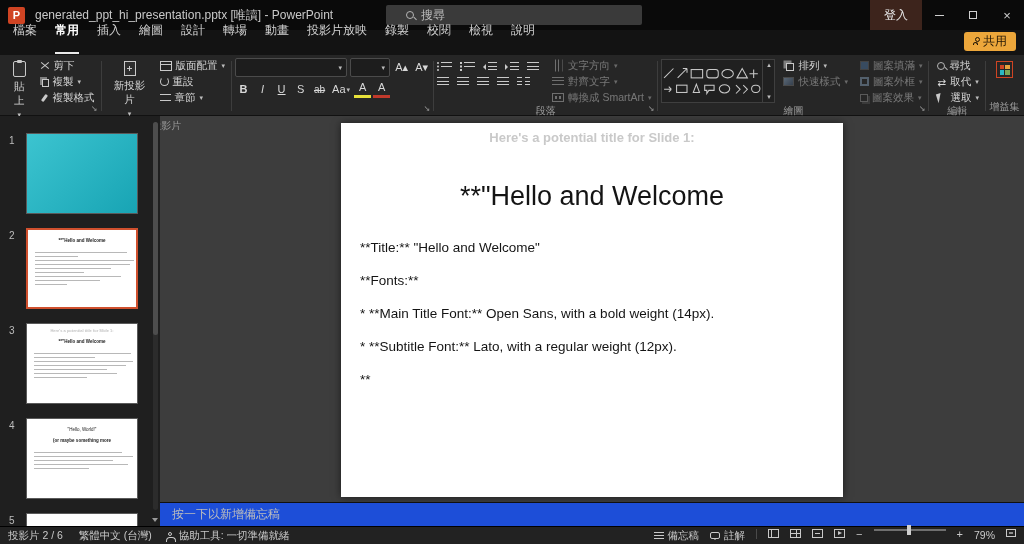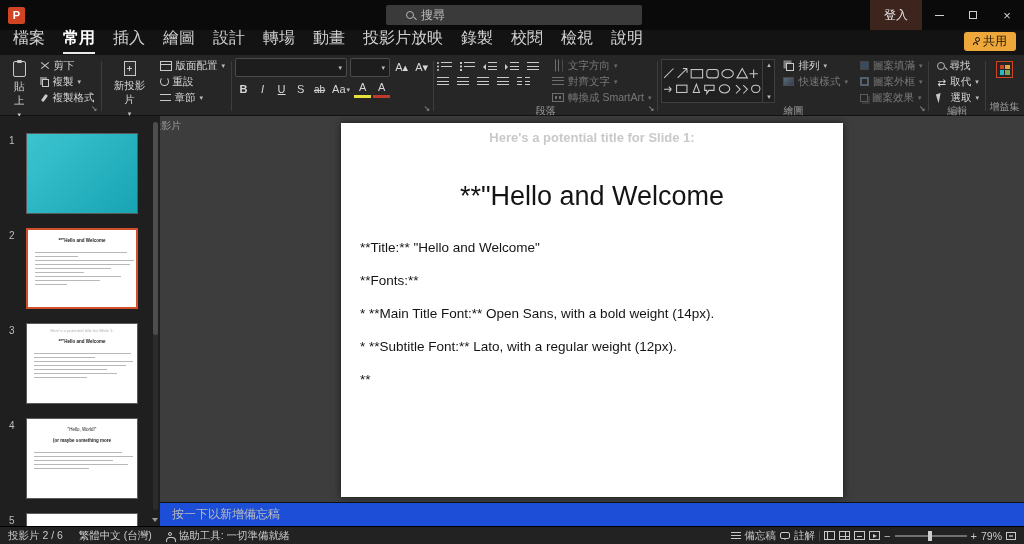--- a/index.html
+++ b/index.html
@@ -17,21 +17,21 @@
   .ic-search{width:8px;height:8px;border:1.4px solid #b5b5b5;border-radius:50%;position:relative;flex:none}
   .ic-search::after{content:"";position:absolute;width:4px;height:1.4px;background:#b5b5b5;transform:rotate(45deg);right:-4px;bottom:-1px}
   .tb-right{margin-left:auto;display:flex;align-items:stretch;height:100%}
   .signin{font-size:12px;color:#e8e8e8;background:#3d241c;padding:0 14px;display:flex;align-items:center}
   .winbtn{width:34px;display:flex;align-items:center;justify-content:center;color:#cfcfcf;font-size:13px}
   .min-glyph{display:block;width:9px;border-top:1px solid #cfcfcf}
   .restore-glyph{display:block;width:8px;height:8px;border:1px solid #cfcfcf}
 
   
   .tabsrow{height:25px;background:#131313;display:flex;align-items:flex-end;padding:0 4px;position:relative;flex:none}
-  .tab{font-size:16px;color:#d2d2d2;padding:4px 9px 6px;position:relative;white-space:nowrap}
+  .tab{font-size:12px;color:#d2d2d2;padding:4px 9px 16px;position:relative;white-space:nowrap}
   .tab.active{color:#fff;font-weight:bold}
   .tab.active::after{content:"";position:absolute;left:9px;right:9px;bottom:1px;height:2px;background:#eaeaea}
   .share-btn{position:absolute;right:8px;top:2px;height:19px;background:#eda73b;color:#211505;font-size:12px;
     border-radius:3px;display:flex;align-items:center;gap:5px;padding:0 9px}
   .ic-share{width:5px;height:3px;border:1px solid #211505;border-bottom:none;border-radius:3px 3px 0 0;position:relative;margin-top:4px}
   .ic-share::before{content:"";position:absolute;top:-6px;left:0.5px;width:3px;height:3px;border-radius:50%;border:1px solid #211505}
 
   
   .ribbon{height:61px;background:#262626;border-bottom:1px solid #111;display:flex;align-items:stretch;
     padding:2px 2px 0 2px;flex:none}
@@ -125,21 +125,21 @@
   .slide-body{margin:26px 0 0 19px;width:404px}
   .slide-body p{font-size:13.5px;line-height:19px;color:#141414;margin-bottom:14px}
 
   .notesbar{height:24px;background:#1d4ed8;border-top:1px solid #101010;display:flex;align-items:center;
     padding-left:12px;font-size:12px;color:#bdbdbd;flex:none}
 
   
   .statusbar{height:18px;background:#222;border-top:1px solid #000;display:flex;align-items:center;
     font-size:10.5px;color:#c9c9c9;padding:0 8px;gap:16px;flex:none}
   .sb-item{display:flex;align-items:center;gap:4px;white-space:nowrap}
-  .sb-right{margin-left:auto;display:flex;align-items:center;gap:4px}
+  .sb-right{margin-left:auto;display:flex;align-items:flex-start;gap:11px}
   .ic-person{width:4px;height:4px;border-radius:50%;border:1px solid #c9c9c9;position:relative;margin:0 3px 4px 0}
   .ic-person::after{content:"";position:absolute;top:4px;left:-2.5px;width:8px;height:4px;
     border:1px solid #c9c9c9;border-bottom:none;border-radius:4px 4px 0 0}
   .ic-lines{width:10px;height:8px;background:repeating-linear-gradient(to bottom,#c9c9c9 0 1px,transparent 1px 3px)}
   .ic-comment{width:10px;height:7px;border:1px solid #c9c9c9;border-radius:2px;position:relative}
   .ic-comment::after{content:"";position:absolute;left:2px;bottom:-4px;border:2px solid transparent;border-top-color:#c9c9c9}
   .vi{width:11px;height:9px;border:1px solid #c9c9c9;position:relative}
   .vi-normal::before{content:"";position:absolute;left:2px;top:0;bottom:0;width:1px;background:#c9c9c9}
   .vi-sorter::before{content:"";position:absolute;left:0;right:0;top:3.5px;height:1px;background:#c9c9c9}
   .vi-sorter::after{content:"";position:absolute;top:0;bottom:0;left:4.5px;width:1px;background:#c9c9c9}
@@ -152,20 +152,21 @@
   .ic-fit::before{content:"";position:absolute;inset:2px;background:#8f8f8f}
   .sb-sep{width:1px;height:10px;background:#4a4a4a}
 </style>
 </head>
 <body>
 
 <div class="app">
 
   <div class="titlebar">
     <div class="app-icon">P</div>
+    <div class="doc-title">generated_ppt_hi_presentation.pptx [唯讀] - PowerPoint</div>
     <div class="search-box">
       <span class="ic-search"></span>
       <span>搜尋</span>
     </div>
     <div class="tb-right">
       <div class="signin">登入</div>
       <div class="winbtn">
           <span class="min-glyph"></span>
         </div>
       <div class="winbtn">

